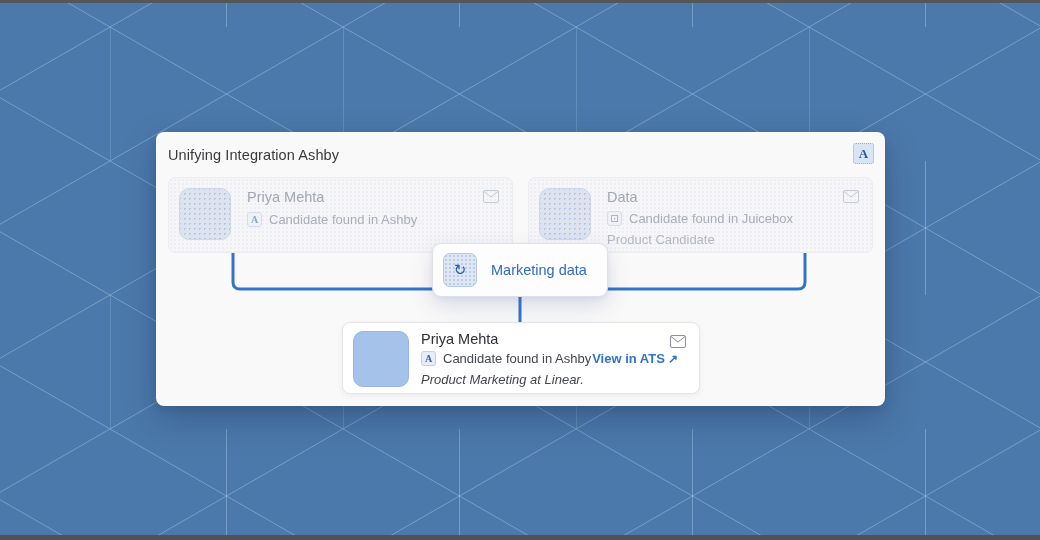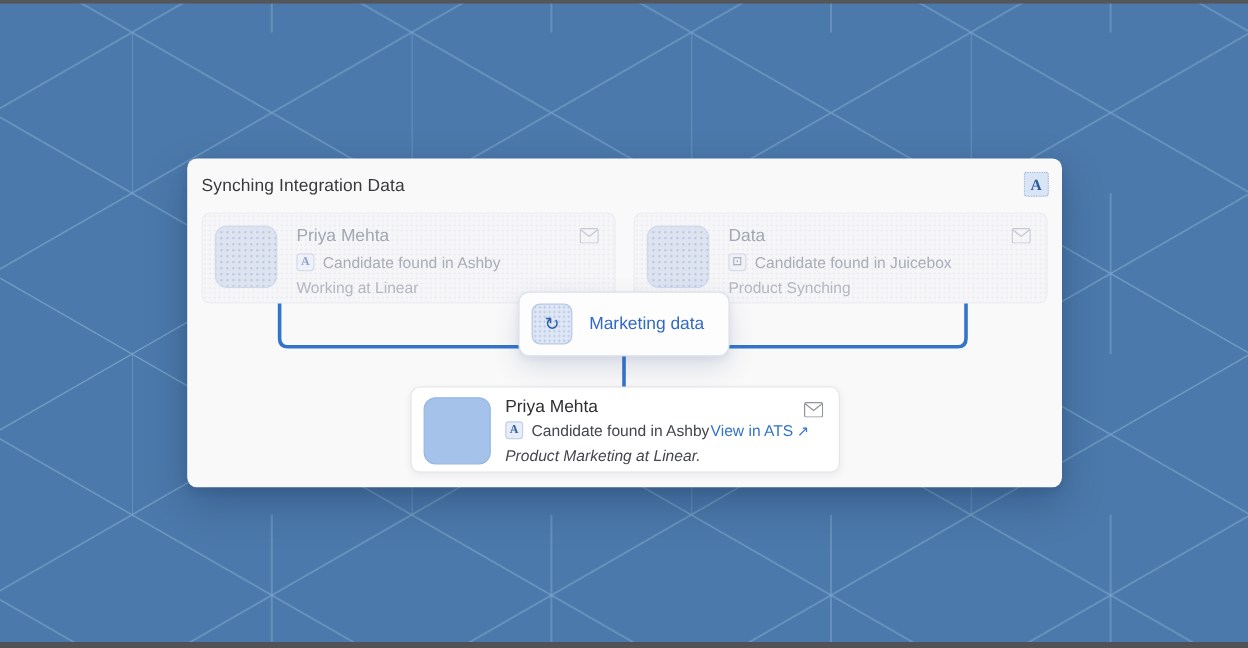--- a/index.html
+++ b/index.html
@@ -93,73 +93,72 @@
     box-shadow:0 2px 6px rgba(30,40,70,.06);
   }
   .result-card .inner{position:absolute;inset:0;padding:8px 10px;display:flex;}
   .avatar-solid{
     width:56px;height:56px;border-radius:10px;flex:0 0 auto;
     background:#a4c2ea;border:1px solid #96b6e2;
   }
   .res-text{margin-left:12px;display:flex;flex-direction:column;}
   .res-name{font-size:14.5px;color:#2e2f34;line-height:17px;}
   .res-found-row{display:flex;align-items:center;margin-top:3px;height:17px;font-size:13px;color:#43464e;}
-  .res-link{margin-left:1px;color:#3273c8;text-decoration:none;display:flex;align-items:flex-end;cursor:pointer;}
+  .res-link{margin-left:1px;color:#3273c8;text-decoration:none;display:flex;align-items:flex-end;cursor:pointer;font-weight:bold;}
   .res-link .arrow{margin-left:3px;font-size:12px;}
   .res-detail{margin-top:6px;font-size:13px;color:#43464e;font-style:italic;}
 </style>
 </head>
 <body>
 
 <svg class="bg-svg" width="1040" height="540" xmlns="http://www.w3.org/2000/svg">
   <defs>
     <pattern id="iso" x="110" y="-107" width="233" height="268" patternUnits="userSpaceOnUse">
       <path class="iso-line" d="M0,0 L233,134 M0,134 L233,268 M233,0 L0,134 M233,134 L0,268 M116.5,0 L116.5,134 M0,134 L0,268"></path>
     </pattern>
   </defs>
   <rect width="1040" height="540" fill="url(#iso)"></rect>
 </svg>
 
 <div class="frame-bar top"></div>
 <div class="frame-bar bottom"></div>
 
 <div class="main-card">
-  <div class="main-title">Synching Integration Data</div>
+  <div class="main-title">Unifying Integration Ashby</div>
   <div class="ashby-logo">A</div>
 
   <div class="source-row">
 
     <div class="source-card">
       <div class="inner">
         <div class="avatar-dotted"></div>
         <div class="src-text">
           <div class="src-name">Priya Mehta</div>
           <div class="src-found">
             <span class="mini-badge faded-a">A</span>
             <span>Candidate found in Ashby</span>
           </div>
-          <div class="src-detail">Working at Linear</div>
         </div>
         <svg class="envelope" width="16" height="13" viewBox="0 0 16 13">
           <rect x="0.5" y="0.5" width="15" height="12" rx="1.5" fill="none" stroke="currentColor"></rect>
           <path d="M1,1.5 L8,7 L15,1.5" fill="none" stroke="currentColor"></path>
         </svg>
       </div>
     </div>
 
     <div class="source-card">
       <div class="inner">
         <div class="avatar-dotted"></div>
         <div class="src-text">
           <div class="src-name">Data</div>
           <div class="src-found">
             <span class="mini-badge faded-j">⊡</span>
             <span>Candidate found in Juicebox</span>
           </div>
-          <div class="src-detail">Product Synching</div>
+          <div class="src-detail">Product Candidate</div>
         </div>
         <svg class="envelope" width="16" height="13" viewBox="0 0 16 13">
           <rect x="0.5" y="0.5" width="15" height="12" rx="1.5" fill="none" stroke="currentColor"></rect>
           <path d="M1,1.5 L8,7 L15,1.5" fill="none" stroke="currentColor"></path>
         </svg>
       </div>
     </div>
   </div>
 
   <svg class="connector-svg" width="729" height="274" viewBox="0 0 729 274" xmlns="http://www.w3.org/2000/svg">

